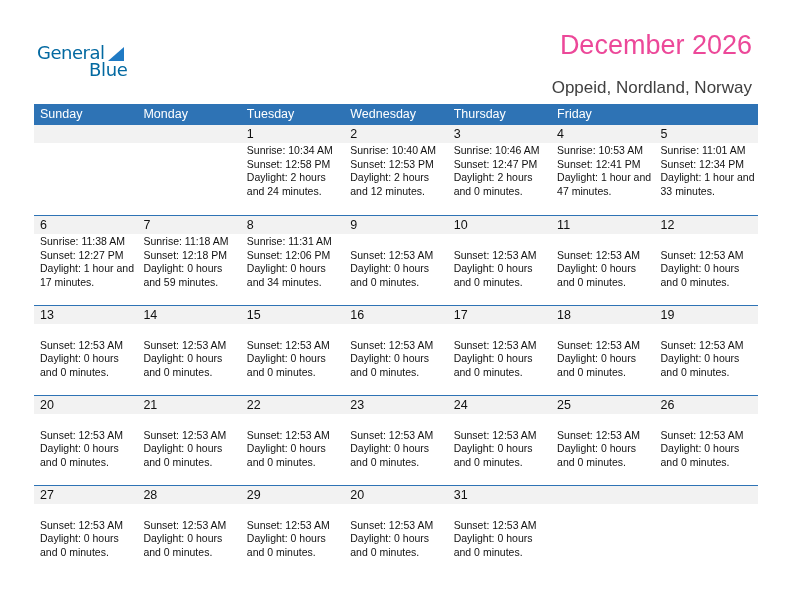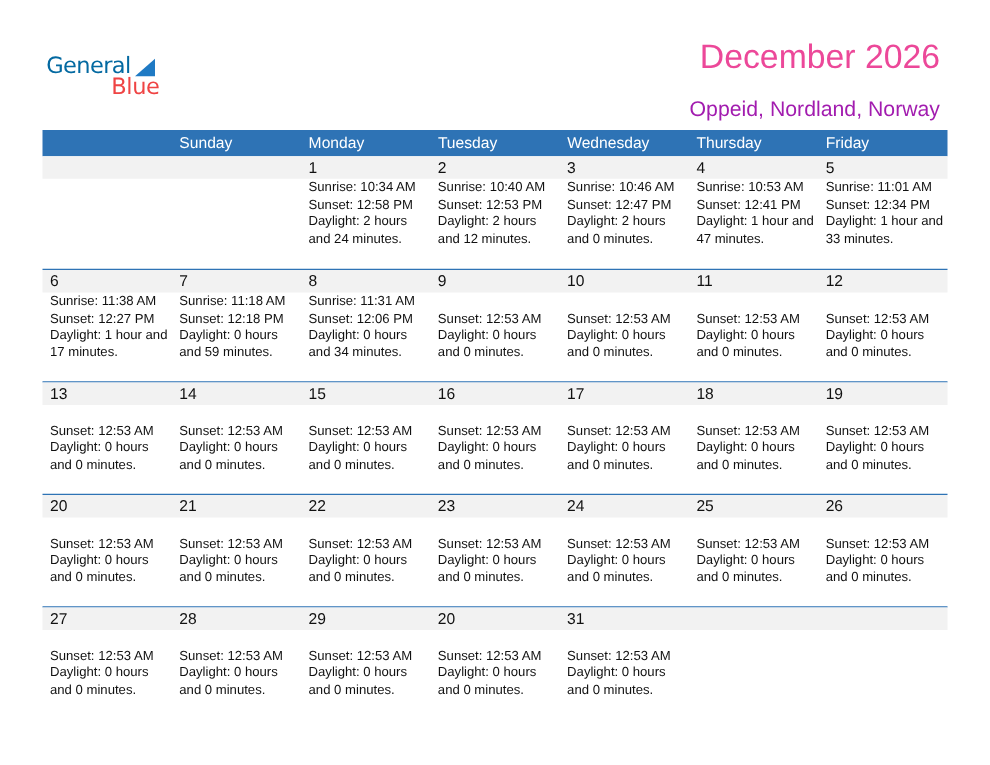--- a/index.html
+++ b/index.html
@@ -3,27 +3,27 @@
 <meta charset="utf-8">
 <style>
   * { box-sizing: border-box; margin: 0; padding: 0; }
   body {
     width: 792px; height: 612px; background: #ffffff;
     font-family: "Liberation Sans", sans-serif; color: #111;
     position: relative; overflow: hidden;
   }
   .logo { position: absolute; left: 37px; top: 42px; width: 95px; height: 40px; }
   .logo .general { position: absolute; left: 0; top: 0; font-family: "DejaVu Sans", sans-serif; font-size: 18px; color: #0369a1; letter-spacing: -0.5px; }
-  .logo .blue { position: absolute; left: 52px; top: 17px; font-family: "DejaVu Sans", sans-serif; font-size: 18px; color: #ef4444; letter-spacing: -0.3px; }
+  .logo .blue { position: absolute; left: 52px; top: 17px; font-family: "DejaVu Sans", sans-serif; font-size: 18px; color: #0369a1; letter-spacing: -0.3px; }
   .logo .tri { position: absolute; left: 71px; top: 5px; width: 0; height: 0;
     border-bottom: 14px solid #1f7ac4; border-left: 16px solid transparent; }
   .title { position: absolute; right: 40px; top: 30px; font-size: 27px; color: #ec4899; text-align: center; }
-  .subtitle { position: absolute; right: 40px; top: 78px; font-size: 17px; color: #a21caf; text-align: right; }
+  .subtitle { position: absolute; right: 40px; top: 78px; font-size: 17px; color: #404040; text-align: right; }
   .cal { position: absolute; left: 34px; top: 104px; width: 724px; }
-  .head-row { display: flex; background: #2e73b5; height: 21px; justify-content: flex-end; }
+  .head-row { display: flex; background: #2e73b5; height: 21px; }
   .head-row .hcell { width: 103.43px; color: #fff; font-size: 12.5px; padding: 3px 0 0 6px; }
   .week { height: 90px; border-top: 1px solid #2e73b5; }
   .week:first-of-type { border-top: none; }
   .num-row { display: flex; background: #f2f2f2; height: 18px; }
   .num-row .ncell { width: 103.43px; font-size: 12.5px; padding: 2px 0 0 6px; color: #111; }
   .info-row { display: flex; }
   .info-row .icell { width: 103.43px; font-size: 10.5px; line-height: 13.5px; padding: 1px 0 0 6px; color: #111; }
   .line { display: block; height: 13.5px; white-space: nowrap; }
 </style>
 </head>

